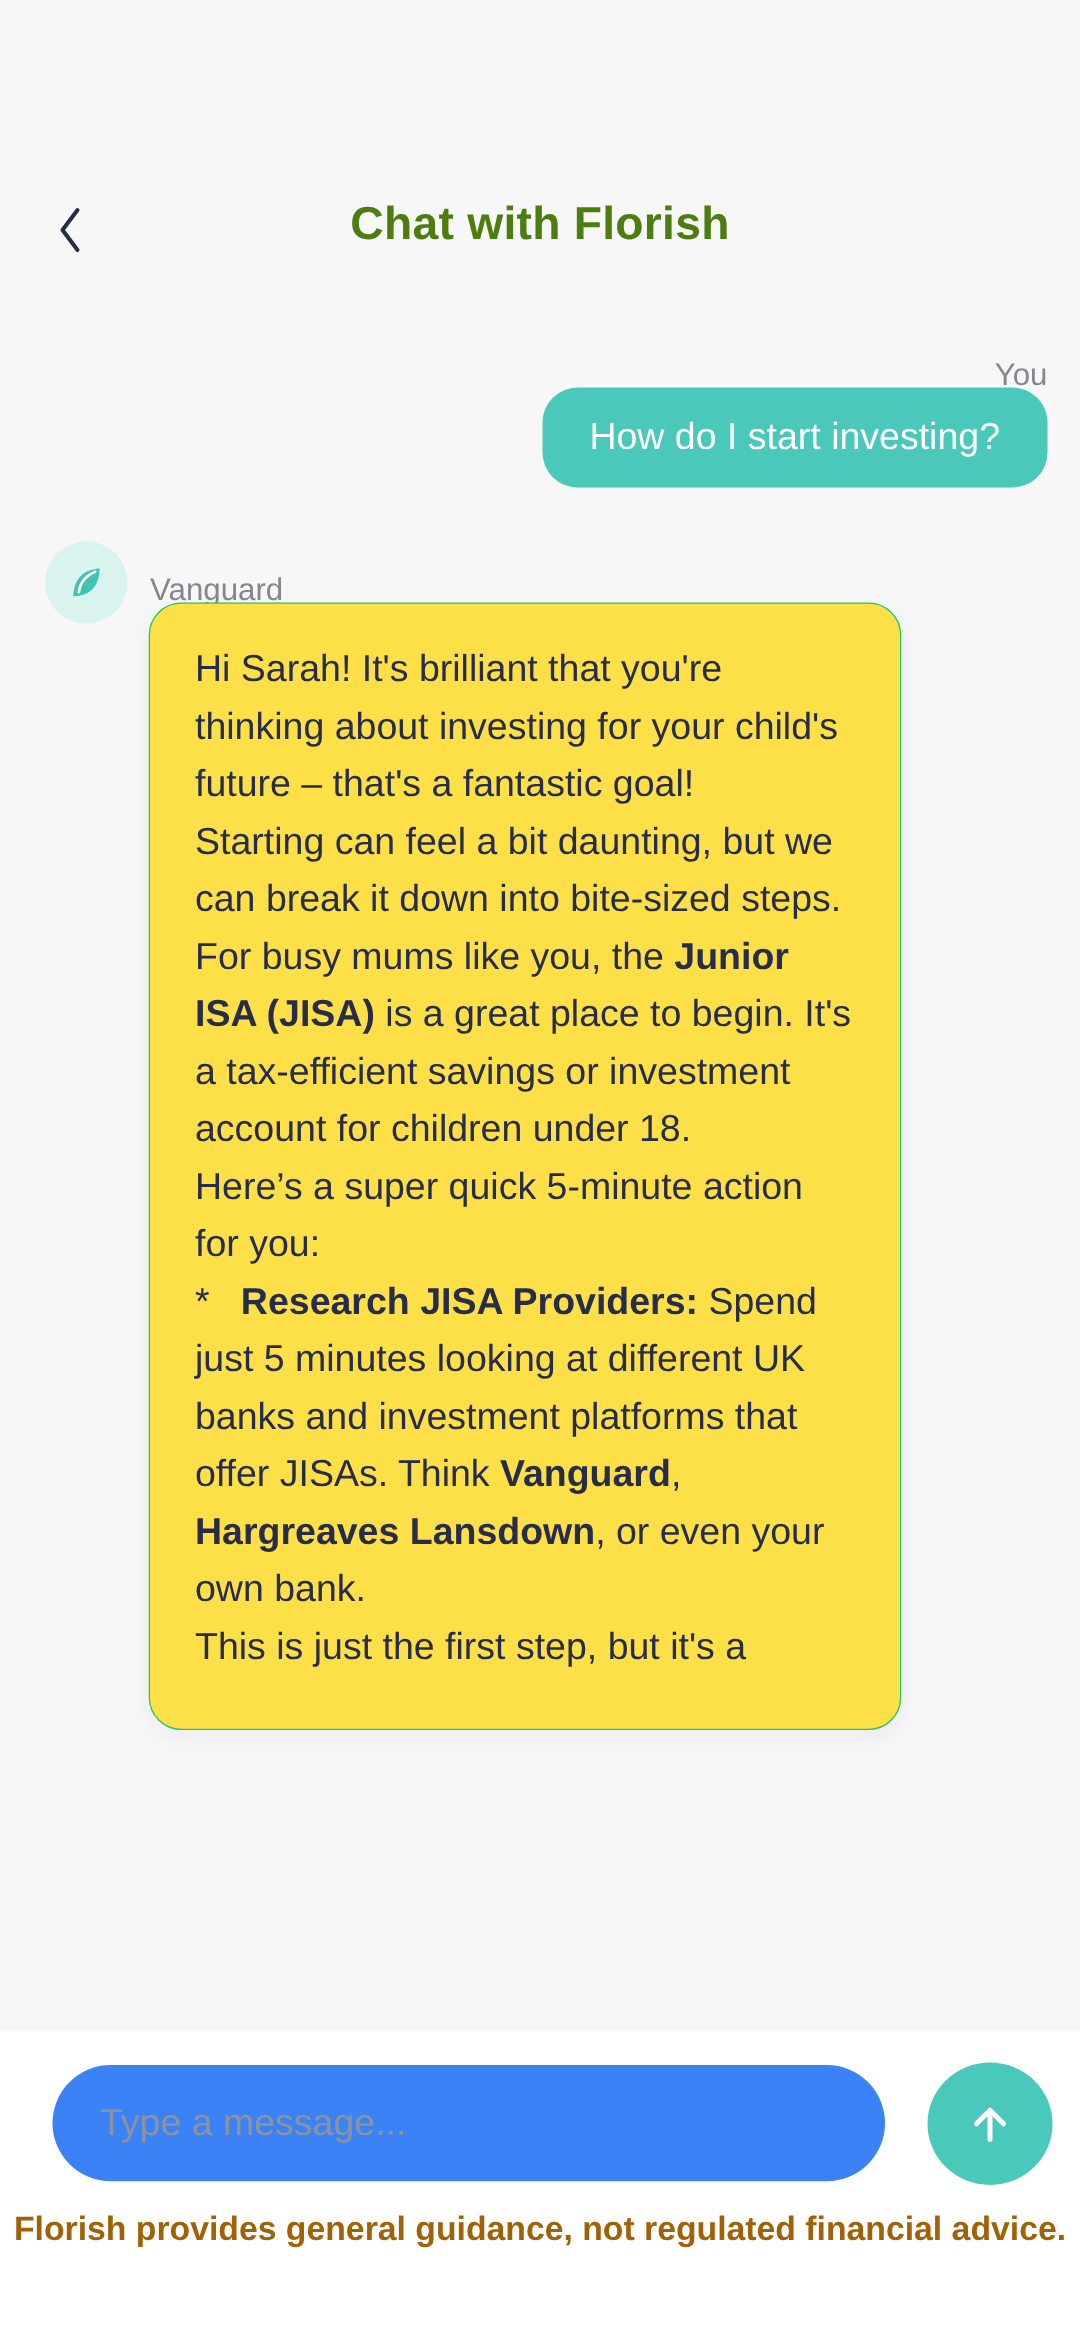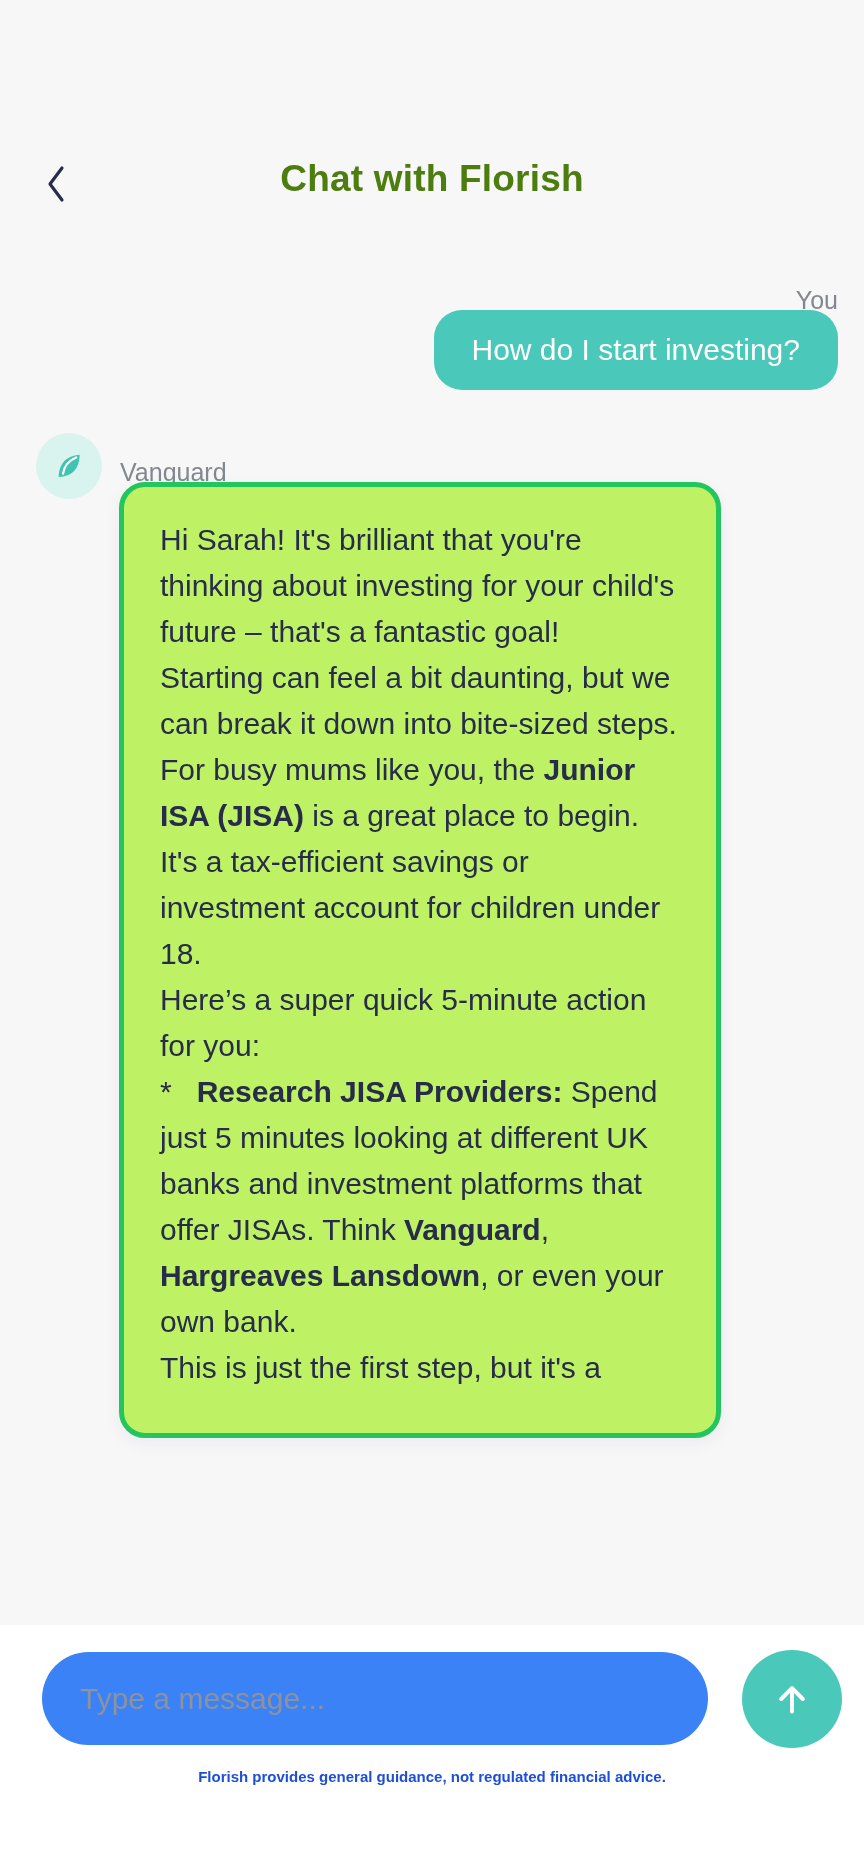--- a/index.html
+++ b/index.html
@@ -77,22 +77,22 @@
     align-items: center;
     justify-content: center;
   }
   .bot-label { top: 438px; left: 120px; }
 
   .bot-card {
     position: absolute;
     left: 119px;
     top: 482px;
     width: 602px;
-    background: #bef264;
-    border: 5px solid #22c55e;
+    background: #fde047;
+    border: 1px solid #22c55e;
     border-radius: 26px;
     box-shadow: 0 6px 18px rgba(40,45,70,0.05);
     padding: 30px 36px 42px 36px;
   }
   .bot-msg {
     font-size: 30px;
     line-height: 46px;
     color: #262c49;
     white-space: pre-wrap;
   }
@@ -142,23 +142,23 @@
     justify-content: center;
     z-index: 6;
   }
 
   .disclaimer {
     position: absolute;
     left: 0;
     right: 0;
     top: 143px;
     text-align: center;
-    font-size: 15px;
+    font-size: 27px;
     font-weight: 700;
-    color: #1d4ed8;
+    color: #a16207;
   }
 </style>
 </head>
 <body>
 
 <div class="screen">
 
   <button class="back-btn">
     <svg width="24" height="38" viewBox="0 0 24 38" fill="none">
       <path d="M18 3 L6 19 L18 35" stroke="#262c49" stroke-width="3.2" stroke-linecap="round" stroke-linejoin="round" fill="none"></path>

